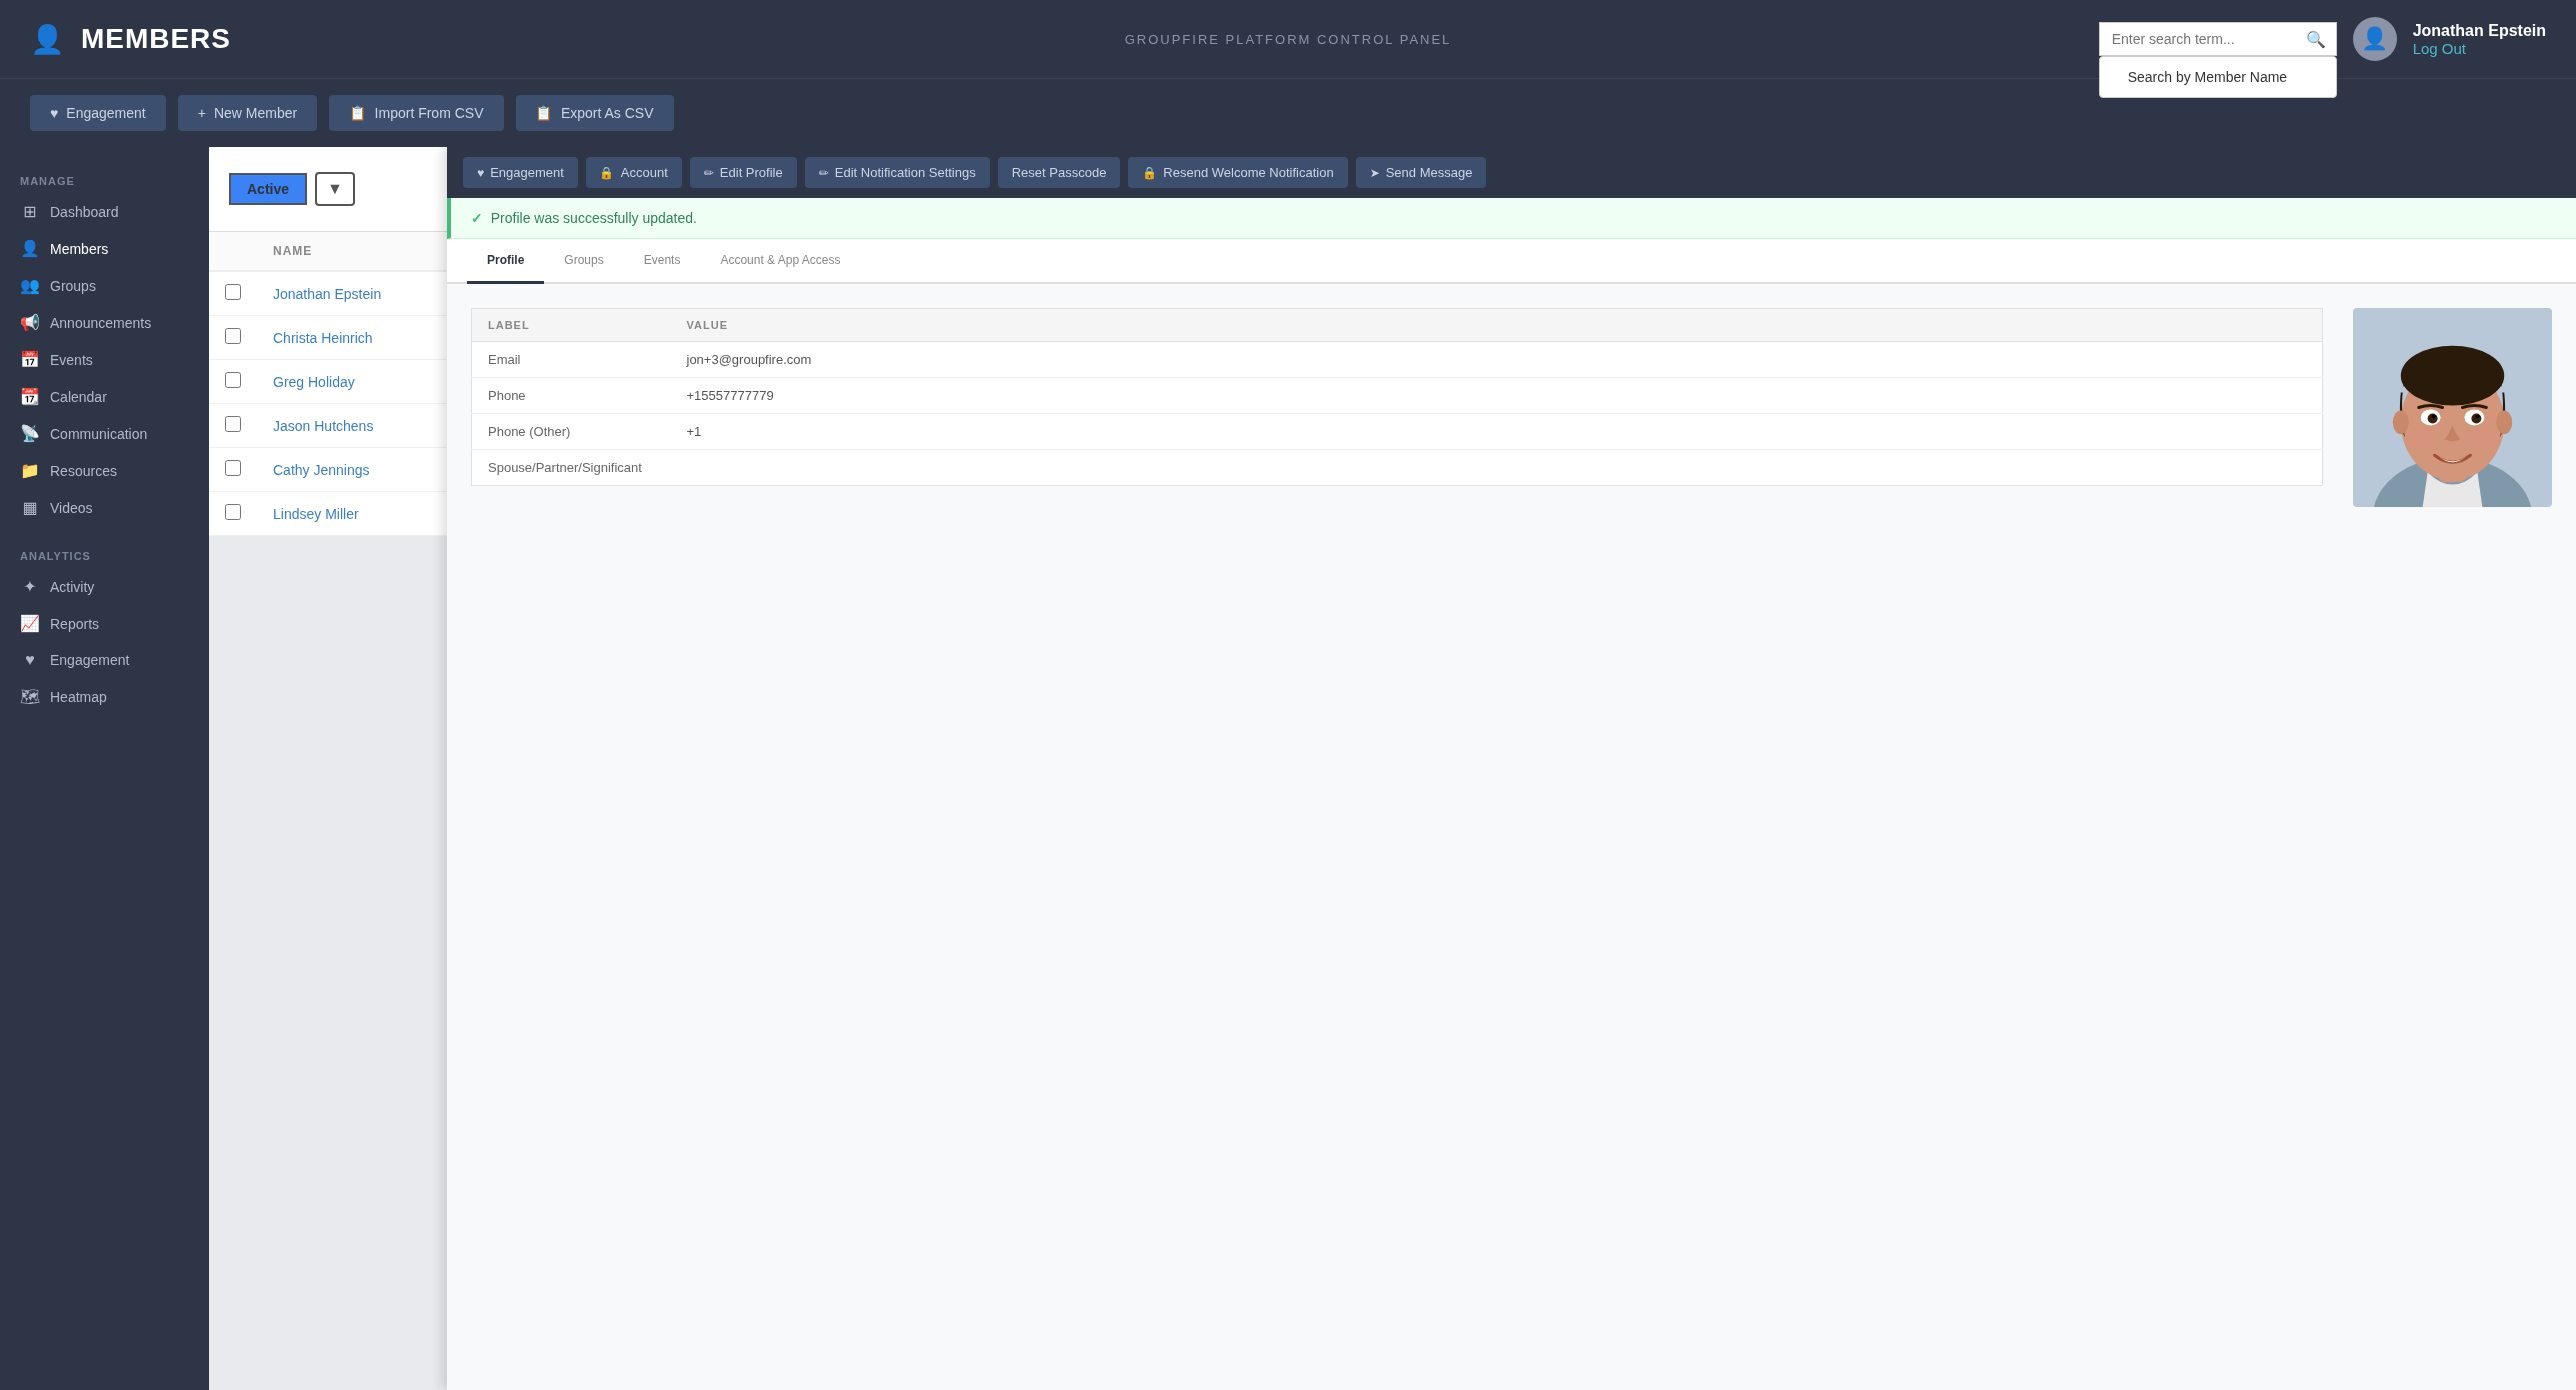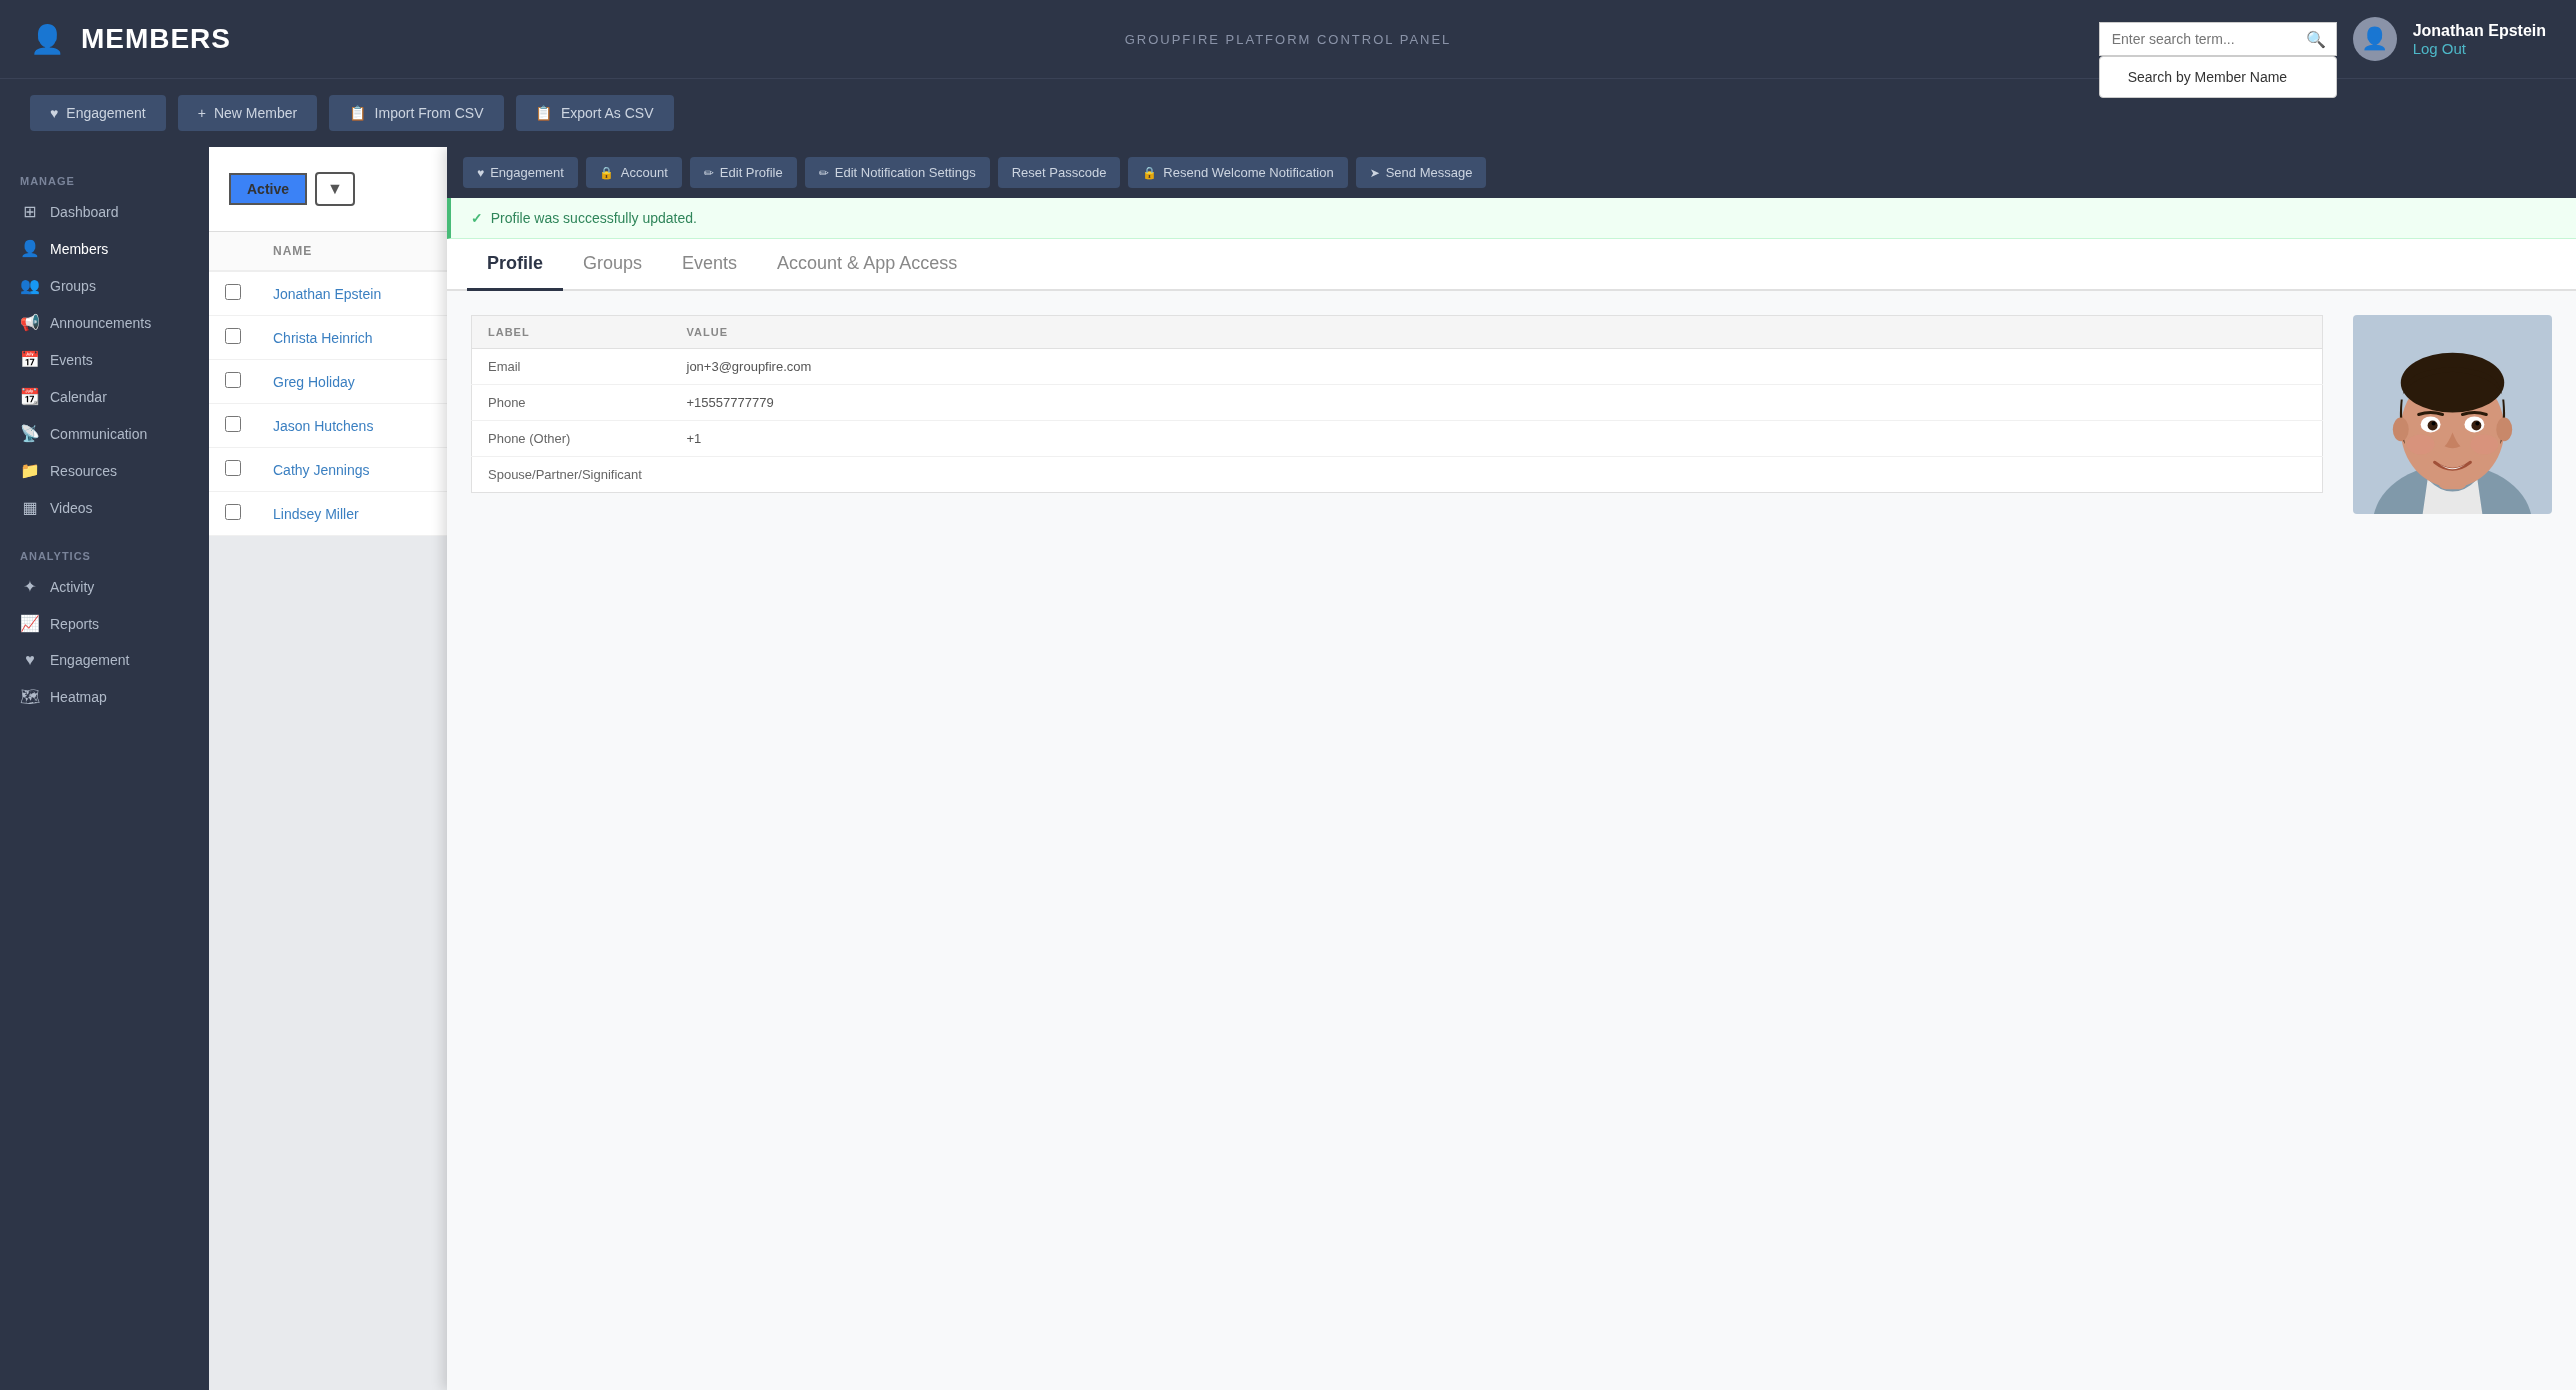--- a/index.html
+++ b/index.html
@@ -65,21 +65,21 @@
     
     .detail-action-bar { background: #2d3547; padding: 10px 16px; display: flex; align-items: center; gap: 8px; flex-wrap: wrap; }
     .detail-action-btn { background: #3d4f6e; border: none; color: #ccd4e0; padding: 8px 14px; border-radius: 4px; font-size: 13px; cursor: pointer; display: flex; align-items: center; gap: 6px; }
     .detail-action-btn .btn-icon { font-size: 12px; }
 
     
     .success-banner { background: #f0fff4; border-left: 4px solid #48bb78; padding: 12px 20px; color: #2f855a; font-size: 14px; display: flex; align-items: center; gap: 8px; border-bottom: 1px solid #c6f6d5; }
 
     
     .profile-tabs { display: flex; padding: 0 20px; border-bottom: 2px solid #e0e0e0; background: #fff; }
-    .profile-tab { padding: 14px 20px; font-size: 18px; color: #888; cursor: pointer; border-bottom: 3px solid transparent; margin-bottom: -2px; }
+    .profile-tab { padding: 14px 20px; font-size: 12px; color: #888; cursor: pointer; border-bottom: 3px solid transparent; margin-bottom: -2px; }
     .profile-tab.active { color: #2d3547; font-weight: 600; border-bottom-color: #2d3547; }
 
     
     .profile-content { flex: 1; padding: 24px; overflow-y: auto; display: flex; gap: 30px; background: #f8f9fa; }
     .profile-info { flex: 1; }
     .profile-photo { width: 199px; flex-shrink: 0; }
     .personal-info-title { font-size: 16px; font-weight: 700; color: #333; margin-bottom: 16px; }
     .info-table { width: 100%; border-collapse: collapse; background: #fff; border: 1px solid #e0e0e0; border-radius: 4px; }
     .info-table th { text-align: left; padding: 10px 16px; font-size: 11px; font-weight: 700; color: #888; background: #f5f5f5; letter-spacing: 1px; border-bottom: 1px solid #e0e0e0; }
     .info-table td { padding: 10px 16px; border-bottom: 1px solid #f0f0f0; font-size: 13px; color: #555; }

